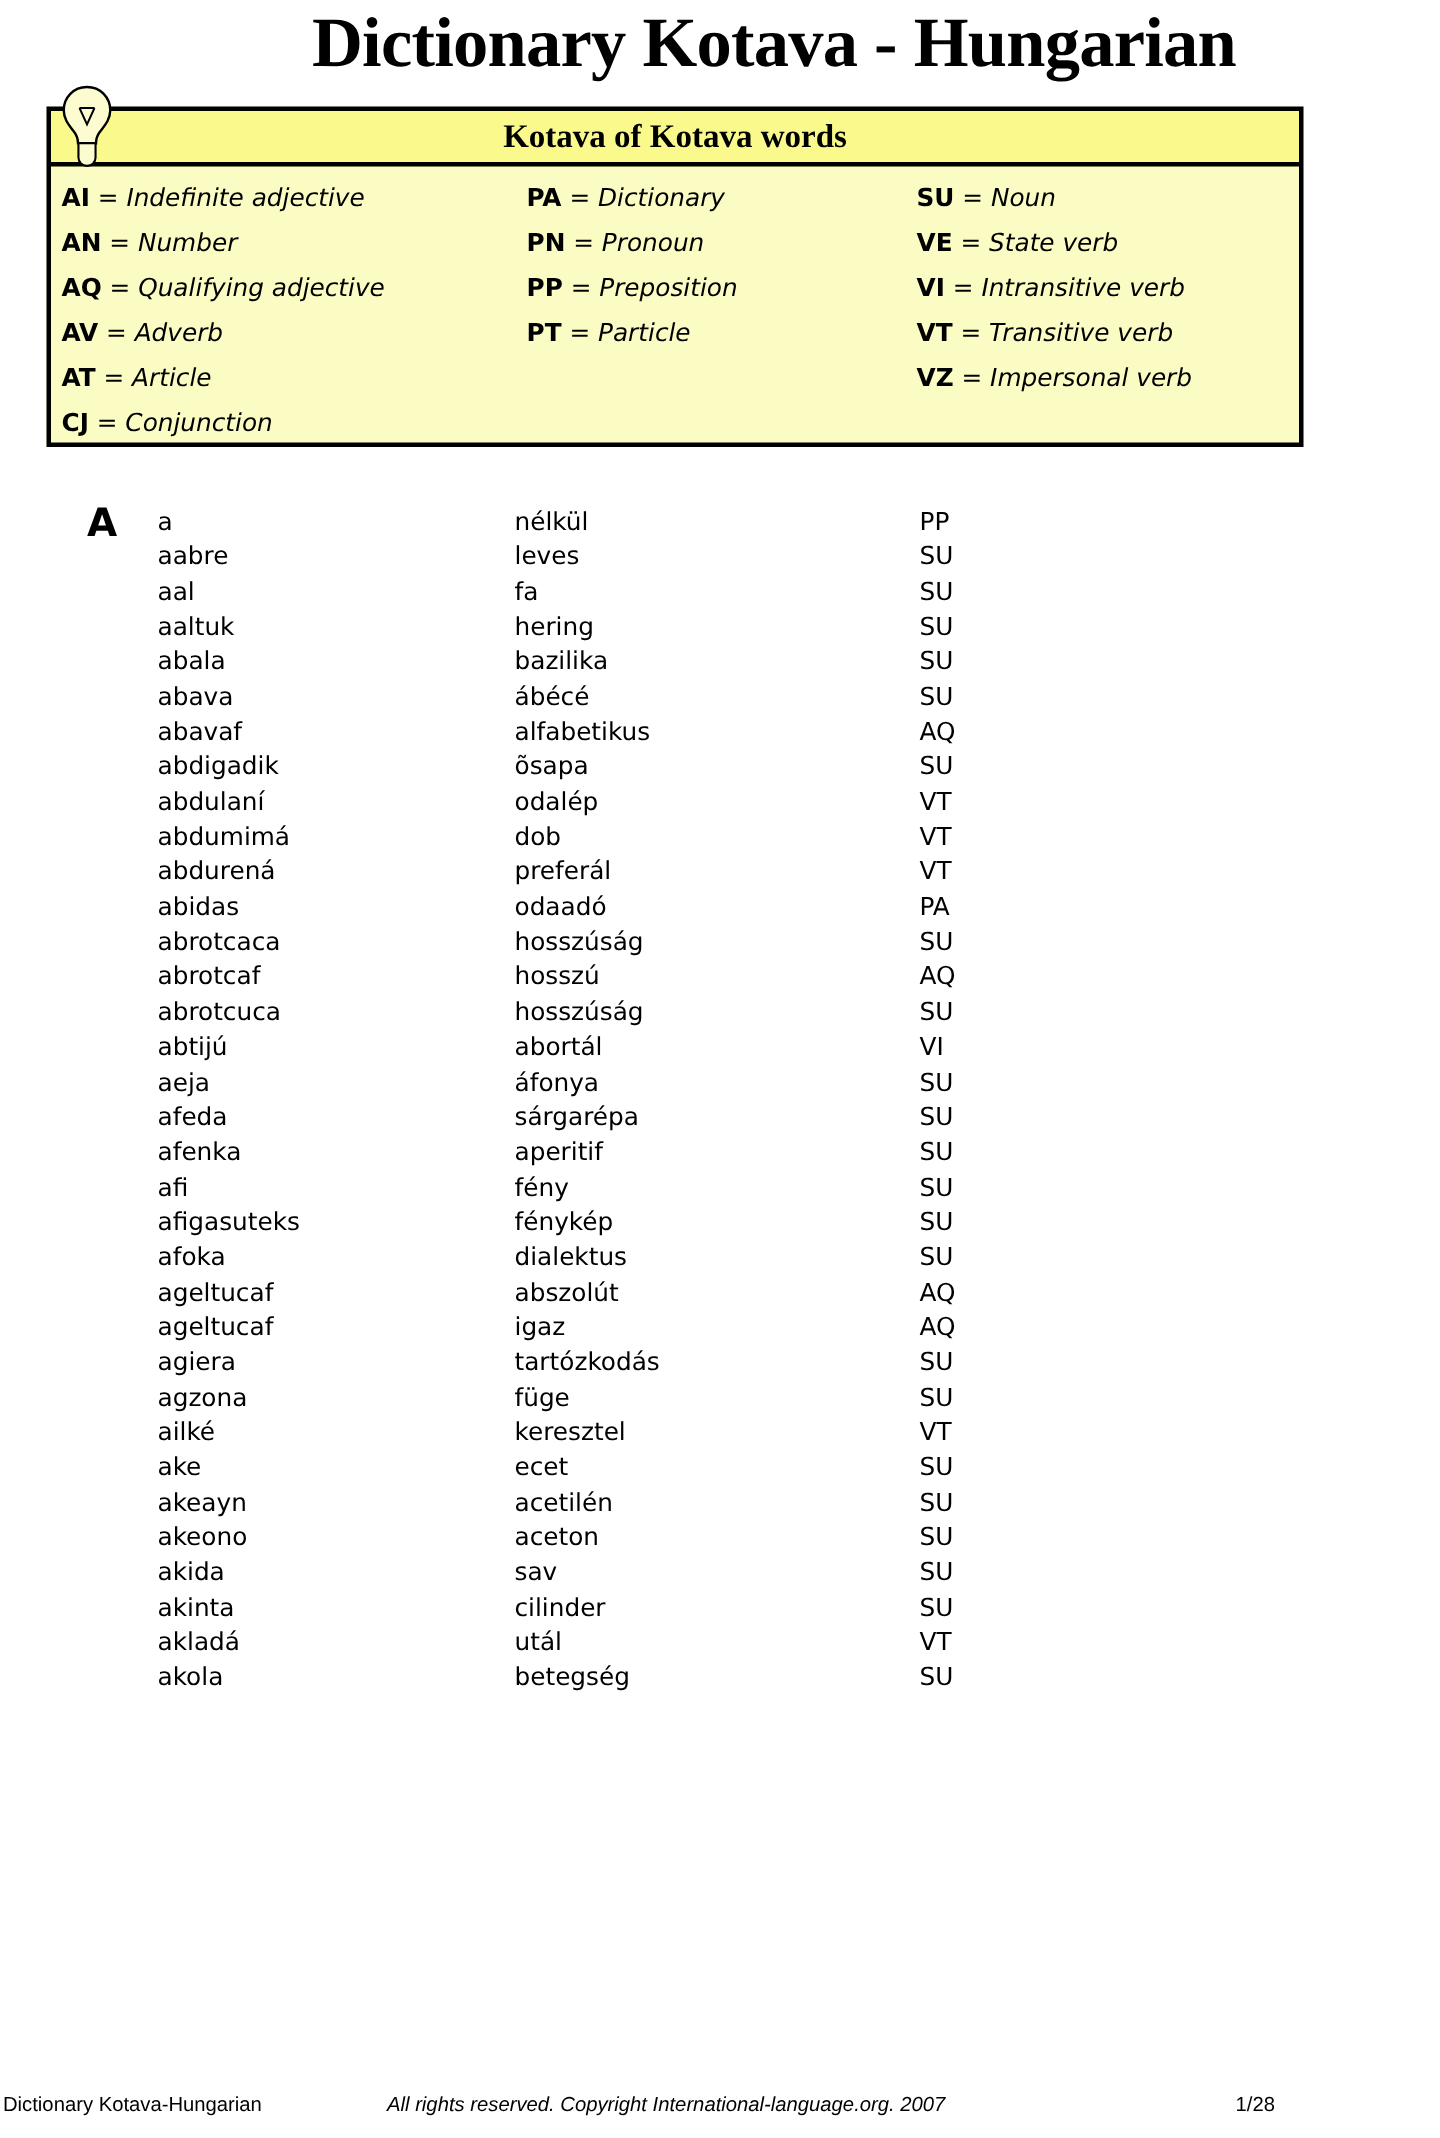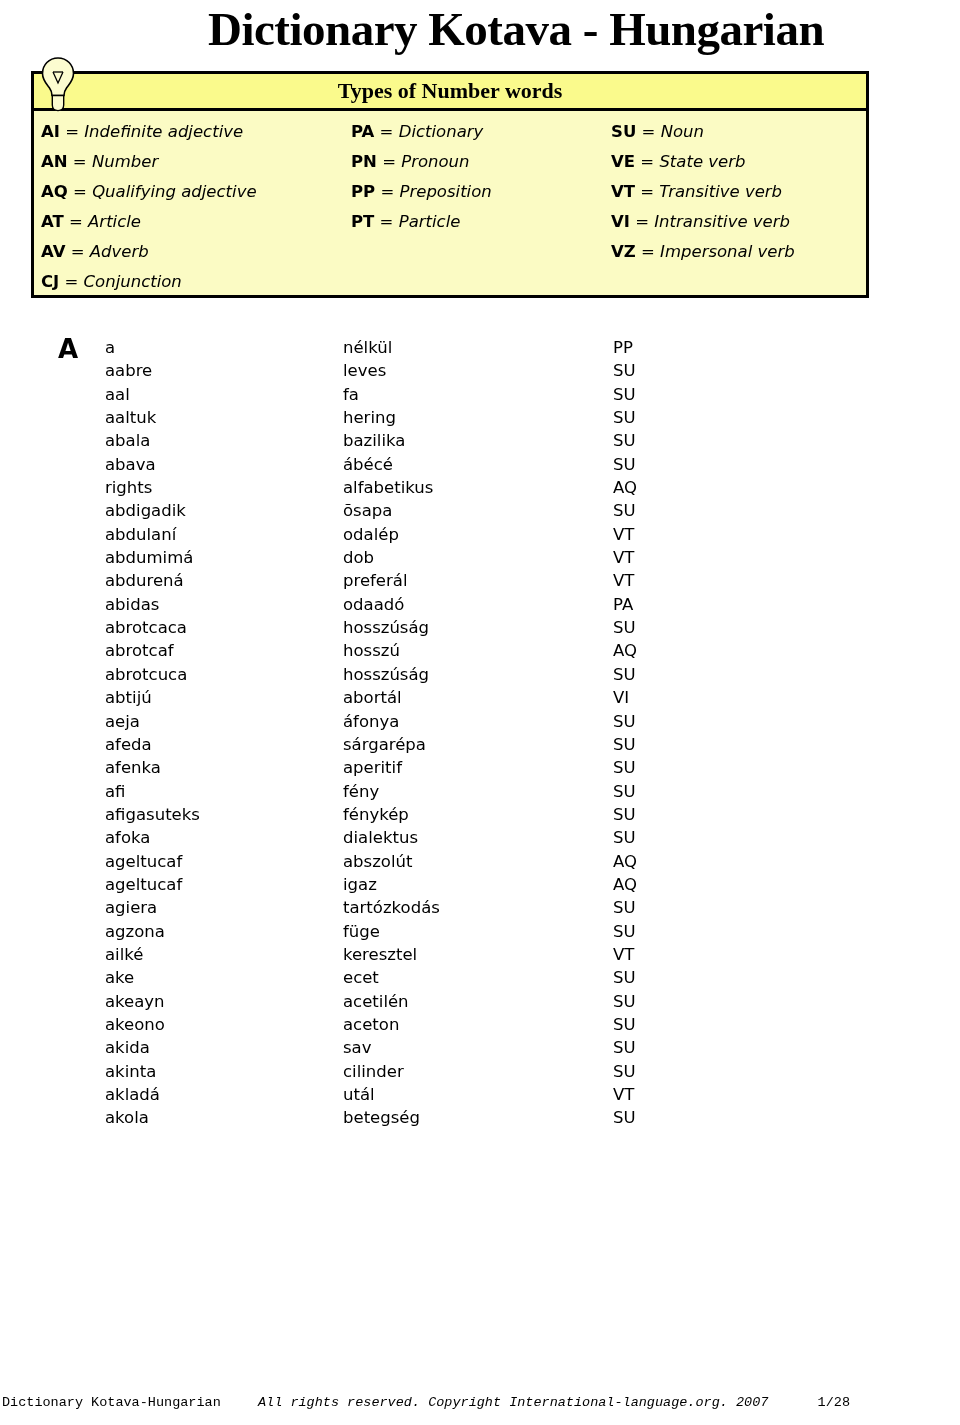--- a/index.html
+++ b/index.html
@@ -128,21 +128,21 @@
     font-style: normal;
   }
 
   
   #footer {
     position: absolute;
     left: 0;
     bottom: 10px;
     width: 868px;
     height: 20px;
-    font-family: Liberation Mono, monospace;
+    font-family: Liberation Sans, sans-serif;
     font-size: 13.5px;
   }
   #footer-left {
     position: absolute;
     left: 2px;
     top: 0;
   }
   #footer-center {
     position: absolute;
     left: 258px;
@@ -155,42 +155,42 @@
     top: 0;
   }
 </style>
 </head>
 <body>
 
 <div id="page-title">Dictionary Kotava - Hungarian</div>
 
 <div id="legend-box">
   <div id="legend-header">
-    <span>Types of Number words</span>
+    <span>Kotava of Kotava words</span>
   </div>
   <div id="legend-body">
     <div class="legend-col" id="legend-col-0">
         <div class="legend-row"><span class="legend-code">AI</span><span class="legend-eq"> = </span><span class="legend-def">Indefinite adjective</span></div>
         <div class="legend-row"><span class="legend-code">AN</span><span class="legend-eq"> = </span><span class="legend-def">Number</span></div>
         <div class="legend-row"><span class="legend-code">AQ</span><span class="legend-eq"> = </span><span class="legend-def">Qualifying adjective</span></div>
+        <div class="legend-row"><span class="legend-code">AV</span><span class="legend-eq"> = </span><span class="legend-def">Adverb</span></div>
         <div class="legend-row"><span class="legend-code">AT</span><span class="legend-eq"> = </span><span class="legend-def">Article</span></div>
-        <div class="legend-row"><span class="legend-code">AV</span><span class="legend-eq"> = </span><span class="legend-def">Adverb</span></div>
         <div class="legend-row"><span class="legend-code">CJ</span><span class="legend-eq"> = </span><span class="legend-def">Conjunction</span></div>
       </div>
     <div class="legend-col" id="legend-col-1">
         <div class="legend-row"><span class="legend-code">PA</span><span class="legend-eq"> = </span><span class="legend-def">Dictionary</span></div>
         <div class="legend-row"><span class="legend-code">PN</span><span class="legend-eq"> = </span><span class="legend-def">Pronoun</span></div>
         <div class="legend-row"><span class="legend-code">PP</span><span class="legend-eq"> = </span><span class="legend-def">Preposition</span></div>
         <div class="legend-row"><span class="legend-code">PT</span><span class="legend-eq"> = </span><span class="legend-def">Particle</span></div>
       </div>
     <div class="legend-col" id="legend-col-2">
         <div class="legend-row"><span class="legend-code">SU</span><span class="legend-eq"> = </span><span class="legend-def">Noun</span></div>
         <div class="legend-row"><span class="legend-code">VE</span><span class="legend-eq"> = </span><span class="legend-def">State verb</span></div>
+        <div class="legend-row"><span class="legend-code">VI</span><span class="legend-eq"> = </span><span class="legend-def">Intransitive verb</span></div>
         <div class="legend-row"><span class="legend-code">VT</span><span class="legend-eq"> = </span><span class="legend-def">Transitive verb</span></div>
-        <div class="legend-row"><span class="legend-code">VI</span><span class="legend-eq"> = </span><span class="legend-def">Intransitive verb</span></div>
         <div class="legend-row"><span class="legend-code">VZ</span><span class="legend-eq"> = </span><span class="legend-def">Impersonal verb</span></div>
       </div>
   </div>
 </div>
 
 <div id="bulb-icon">
   <svg viewBox="0 0 38 58" width="38" height="58">
     <path d="M19 2 C10 2 3.5 9 3.5 17.5 C3.5 24 7.5 28 10.5 32 C12.5 34.7 13 37 13 39.5 L25 39.5 C25 37 25.5 34.7 27.5 32 C30.5 28 34.5 24 34.5 17.5 C34.5 9 28 2 19 2 Z" fill="#fcfcd0" stroke="#000000" stroke-width="1.6"></path>
     <path d="M13 40.5 L25 40.5 M13 44 L25 44 M13.5 47.5 L24.5 47.5" stroke="#000000" stroke-width="1.4" fill="none"></path>
     <path d="M13.3 39.5 L13.3 49 C13.3 52.4 15.8 54.6 19 54.6 C22.2 54.6 24.7 52.4 24.7 49 L24.7 39.5 Z" fill="#fcfcd0" stroke="#000000" stroke-width="1.4"></path>
@@ -226,21 +226,21 @@
         <span class="kotava">abala</span>
         <span class="hungarian">bazilika</span>
         <span class="type-code">SU</span>
       </div>
       <div class="entry-row">
         <span class="kotava">abava</span>
         <span class="hungarian">ábécé</span>
         <span class="type-code">SU</span>
       </div>
       <div class="entry-row">
-        <span class="kotava">rights</span>
+        <span class="kotava">abavaf</span>
         <span class="hungarian">alfabetikus</span>
         <span class="type-code">AQ</span>
       </div>
       <div class="entry-row">
         <span class="kotava">abdigadik</span>
         <span class="hungarian">õsapa</span>
         <span class="type-code">SU</span>
       </div>
       <div class="entry-row">
         <span class="kotava">abdulaní</span>

